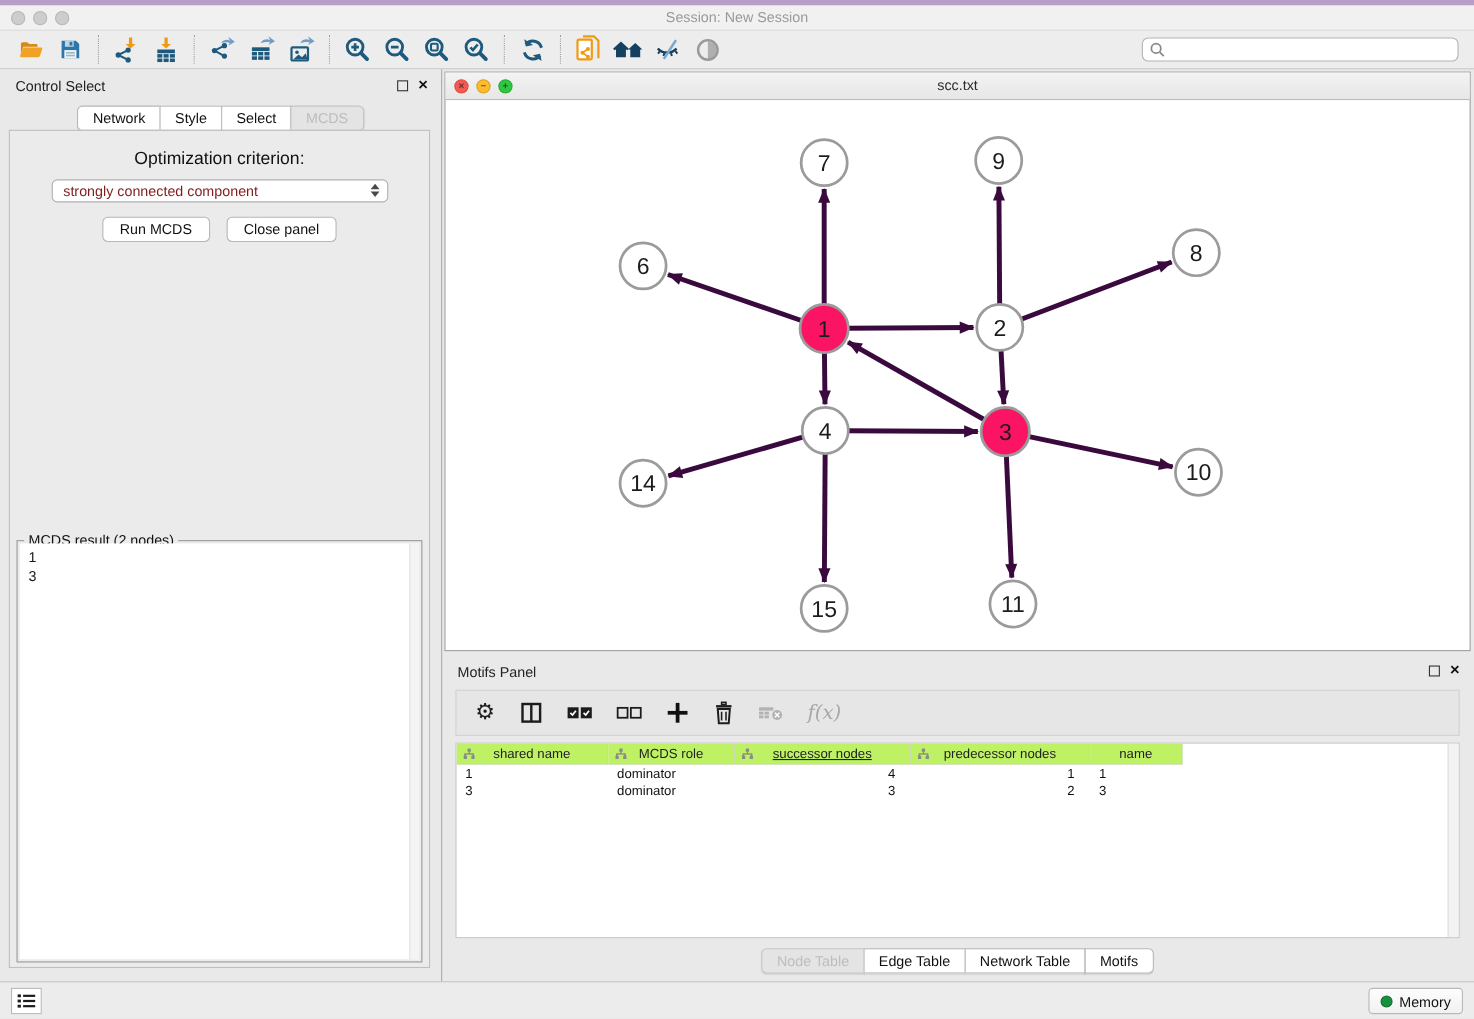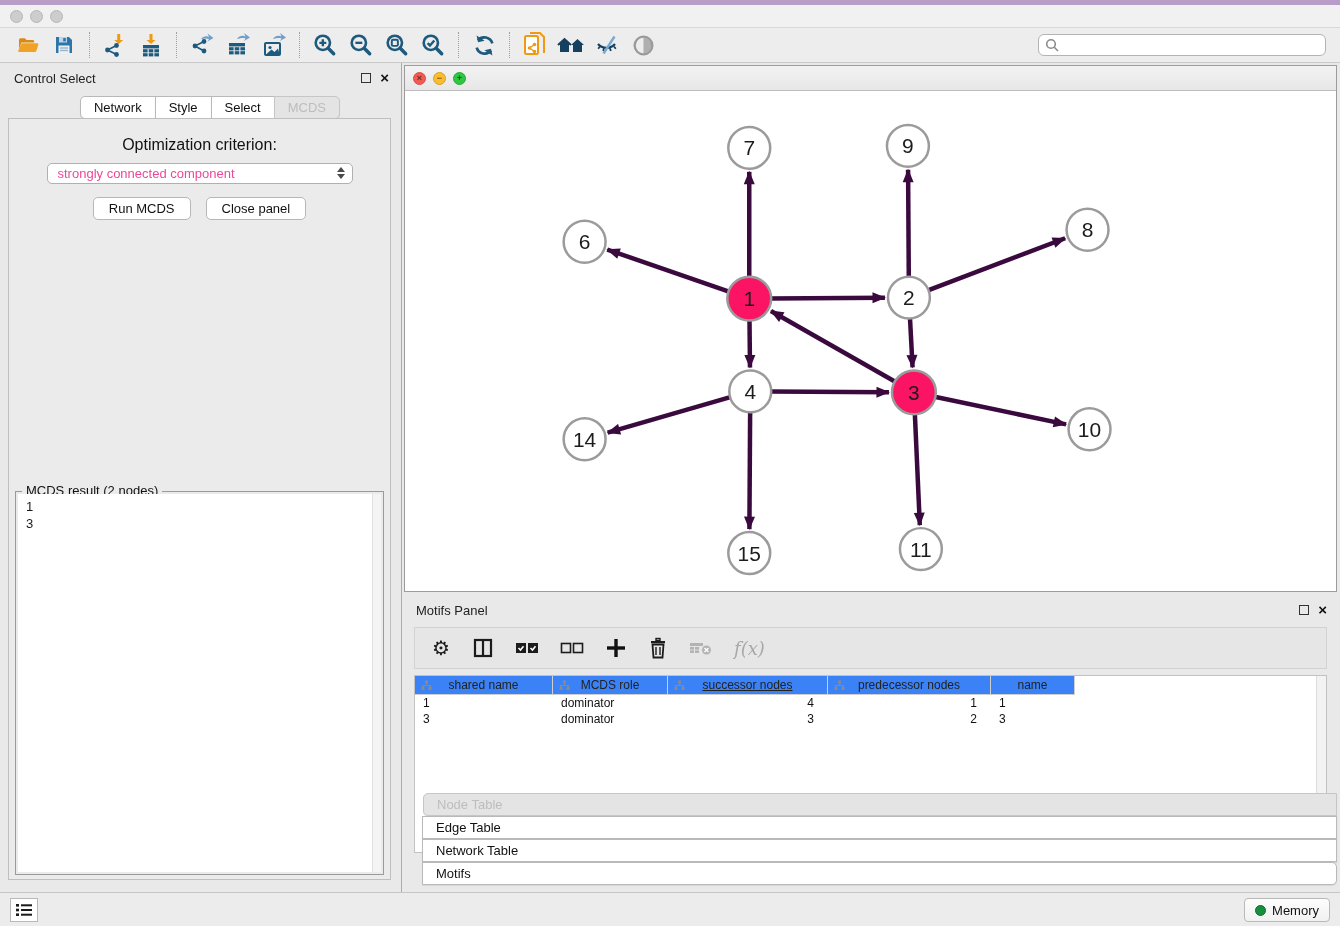--- a/index.html
+++ b/index.html
@@ -21,29 +21,29 @@
   .tbtn { width:36px; height:30px; display:flex; align-items:center; justify-content:center; }
   .tsep { width:0; height:26px; border-left:1px dotted #9f9f9f; margin:0 7px; }
   .search-box { margin-left:auto; width:288px; height:22px; background:#fff; border:1px solid #b3b3b3; border-radius:6px; display:flex; align-items:center; padding-left:5px; margin-right:4px; }
 
   
   .control-panel { position:absolute; left:0; top:63px; width:402px; bottom:34px; background:#e9e9e9; border-right:1px solid #ababab; }
   .panel-header { position:absolute; top:8px; left:14px; right:12px; height:18px; font-size:13px; color:#222; }
   .panel-hbtns { position:absolute; right:0; top:1px; display:flex; gap:9px; align-items:center; }
   .float-ico { width:10px; height:10px; border:1.4px solid #333; display:inline-block; }
   .close-ico { font-size:15px; font-weight:700; color:#111; line-height:12px; }
-  .tabs-row { display:flex; justify-content:center;padding-left:19px; }
+  .tabs-row { display:flex; justify-content:center; }
   .cp-tabs { position:absolute; top:33px; left:0; right:0; }
   .tab { background:#fff; border:1px solid #b9b9b9; padding:3px 13px; font-size:13px; color:#111; margin-left:-1px; box-shadow:0 1px 1px rgba(0,0,0,0.08); }
   .tab:first-child { border-radius:5px 0 0 5px; margin-left:0; }
   .tab:last-child { border-radius:0 5px 5px 0; }
   .tab.active { background:#e4e4e4; color:#bdbdbd; border-color:#c6c6c6; }
   .cp-panel { position:absolute; left:8px; right:10px; top:55px; bottom:12px; border:1px solid #bfbfbf; background:#ebebeb; }
   .opt-label { margin-top:17px; text-align:center; font-size:16px; color:#111; }
-  .dropdown { margin:9px auto 0; width:306px; height:21px; background:#fff; border:1px solid #b0b0b0; border-radius:5px; position:relative; font-size:13px; line-height:19px; padding-left:10px; color:#ec4899; }
+  .dropdown { margin:9px auto 0; width:306px; height:21px; background:#fff; border:1px solid #b0b0b0; border-radius:5px; position:relative; font-size:13px; line-height:19px; padding-left:10px; color:#7f1d1d; }
   .dd-arrows { position:absolute; right:7px; top:3px; display:flex; flex-direction:column; gap:2px; }
   .dd-arrows .up { width:0; height:0; border-left:4px solid transparent; border-right:4px solid transparent; border-bottom:5px solid #4a4a4a; }
   .dd-arrows .down { width:0; height:0; border-left:4px solid transparent; border-right:4px solid transparent; border-top:5px solid #4a4a4a; }
   .btn-row { margin-top:13px; display:flex; justify-content:center; gap:15px; }
   .btn { background:#fff; border:1px solid #b7b7b7; border-radius:5px; padding:3px 15px; font-size:13px; color:#111; }
   .result-group { position:absolute; left:6px; right:6px; top:372px; bottom:4px; border:1px solid #9a9a9a; }
   .result-legend { position:absolute; top:-9px; left:6px; background:#ebebeb; padding:0 4px; font-size:13px; color:#111; }
   .result-white { position:absolute; top:2px; left:2px; right:2px; bottom:2px; background:#fff; font-size:13px; }
   .result-lines { padding:4px 8px; line-height:17px; }
   .result-scroll { position:absolute; top:0; bottom:0; right:0; width:9px; background:#f4f4f4; border-left:1px solid #e2e2e2; }
@@ -58,44 +58,45 @@
 
   
   .table-panel { position:absolute; left:404px; right:3px; top:599px; bottom:34px; background:#e9e9e9; }
   .tp-header { position:absolute; top:4px; left:12px; right:10px; height:16px; font-size:13px; color:#222; }
   .tp-toolbar { position:absolute; top:28px; left:10px; right:10px; height:42px; background:#e6e6e6; border:1px solid #d2d2d2; display:flex; align-items:center; padding:0 16px; gap:21px; }
   .tp-ico { display:flex; align-items:center; justify-content:center; min-width:20px; }
   .gear-txt { font-size:20px; color:#1c1c1c; line-height:20px; }
   .fx-txt { font-family:"DejaVu Serif", serif; font-style:italic; font-size:18px; color:#a8a8a8; }
   .tp-table { position:absolute; top:76px; left:10px; right:10px; height:178px; background:#fff; border:1px solid #c2c2c2; overflow:hidden; }
   .thead { display:flex; height:19px; }
-  .th { position:relative; background:#3b82f6; border-right:1px solid #cfcfcf; border-bottom:1px solid #cfcfcf; font-size:12px; color:#222; display:flex; align-items:center; justify-content:center; }
+  .th { position:relative; background:#bef264; border-right:1px solid #cfcfcf; border-bottom:1px solid #cfcfcf; font-size:12px; color:#222; display:flex; align-items:center; justify-content:center; }
   .th .hier { position:absolute; left:6px; top:4px; }
   .trow { display:flex; height:16px; font-size:12px; color:#111; }
   .td { padding:1px 8px; overflow:hidden; white-space:nowrap; }
   .td.right { text-align:right; padding-right:14px; }
   .table-scroll { position:absolute; top:0; right:0; bottom:0; width:10px; background:#f3f3f3; border-left:1px solid #ddd; }
-  .tp-tabs { position:absolute; bottom:7px; left:0; right:0;flex-direction:column; }
+  .tp-tabs { position:absolute; bottom:7px; left:0; right:0; }
 
   
   .statusbar { position:absolute; left:0; bottom:0; right:0; height:34px; background:#ececec; border-top:1px solid #c6c6c6; }
   .list-btn { position:absolute; left:10px; top:5px; width:28px; height:24px; background:#fff; border:1px solid #b9b9b9; display:flex; align-items:center; justify-content:center; }
   .memory-btn { position:absolute; right:10px; top:5px; height:24px; background:linear-gradient(#fdfdfd,#f1f1f1); border:1px solid #b9b9b9; border-radius:4px; display:flex; align-items:center; gap:6px; padding:0 10px; font-size:13px; color:#111; }
   .mem-dot { width:11px; height:11px; border-radius:50%; background:#17903d; border:1px solid #0e6e2c; }
 </style>
 </head>
 <body>
 
 <div class="top-strip"></div>
 <div class="titlebar">
   <div class="lights">
     <span class="light"></span>
     <span class="light"></span>
     <span class="light"></span>
   </div>
+  <div class="title">Session: New Session</div>
 </div>
 
 <div class="toolbar">
   <div class="tbtn">
     <svg width="26" height="24" viewBox="0 0 24 24">
         <path d="M3 7c0-1 .7-1.7 1.6-1.7h4.2l1.8 1.8h6c1 0 1.6.6 1.6 1.5v1H5.4L3 16z" fill="#d98a12"></path>
         <path d="M5.6 10.2h15.6c1 0 1.4.6 1.1 1.5l-1.9 6c-.2.8-.9 1.3-1.7 1.3H3.3c-.9 0-1.3-.7-1-1.5z" fill="#f0a226"></path>
       </svg>
   </div>
   <div class="tbtn">
@@ -281,20 +282,21 @@
   </div>
 </div>
 
 <div class="net-window">
   <div class="net-titlebar">
     <div class="net-lights">
       <span class="light red">×</span>
       <span class="light yellow">−</span>
       <span class="light green">+</span>
     </div>
+    <div class="title">scc.txt</div>
   </div>
   <div class="net-canvas">
     <svg id="graph-svg" viewBox="0 0 933 500" preserveAspectRatio="none">
         <defs>
           <marker id="arrow" markerWidth="15" markerHeight="12" refX="13" refY="6" orient="auto" markerUnits="userSpaceOnUse">
             <path d="M0.5,0.5 L14,6 L0.5,11.5 Z" fill="#3a0a3e"></path>
           </marker>
         </defs>
         <line x1="345" y1="187" x2="345" y2="80" stroke="#3a0a3e" stroke-width="4.5" marker-end="url(#arrow)"></line>
         <line x1="326.09619589063936" y1="200.46959494403905" x2="202.68456493123276" y2="157.83648606715315" stroke="#3a0a3e" stroke-width="4.5" marker-end="url(#arrow)"></line>

